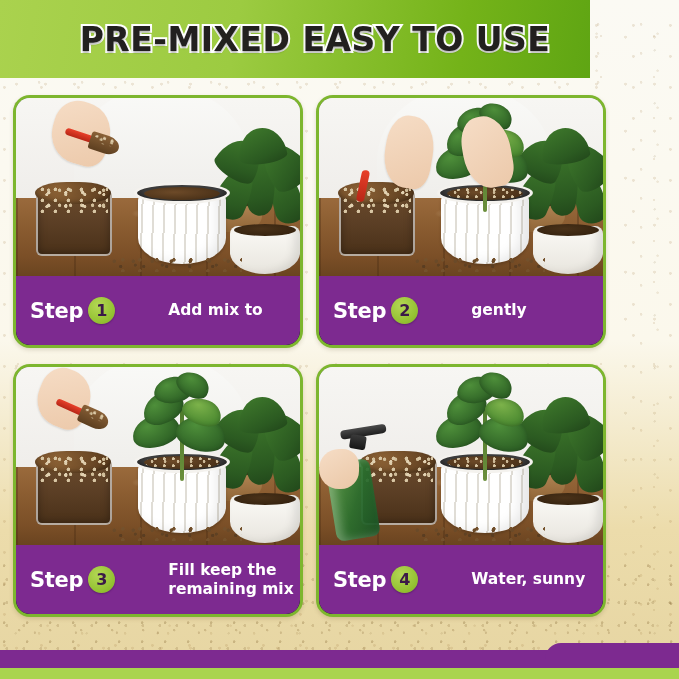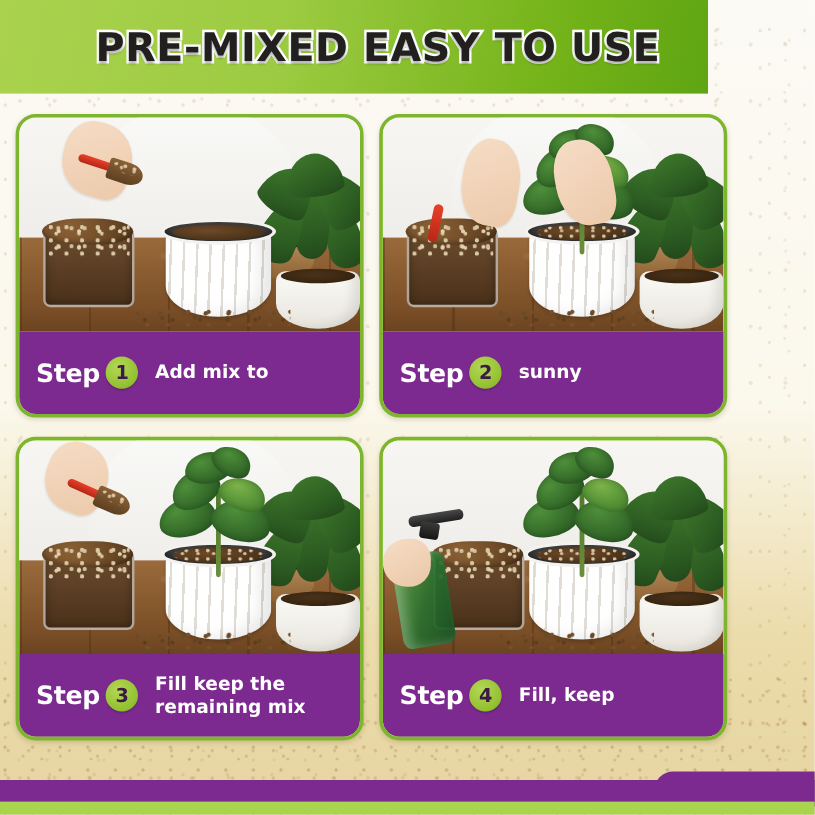--- a/index.html
+++ b/index.html
@@ -67,21 +67,21 @@
   }
 
   
   .grid{position:absolute;left:13px;top:95px;width:653px;}
   .row{display:flex;gap:13px;}
   .row + .row{margin-top:16px;}
 
   .card{
     position:relative;width:284px;height:247px;
     border:3px solid #7db62e;border-radius:17px;
-    background:#bef264;overflow:hidden;
+    background:#0f172a;overflow:hidden;
     box-shadow:0 2px 4px rgba(90,70,30,.18);
   }
 
   
   .photo{position:relative;width:100%;height:178px;overflow:hidden;background:#f3f1ee;}
   .wall{position:absolute;left:0;top:0;width:100%;height:100%;
     background:linear-gradient(180deg,#f7f6f3 0%,#efedea 60%,#e9e6e1 100%);}
   .person{
     position:absolute;left:58px;top:-12px;width:175px;height:150px;
     background:linear-gradient(180deg,#fafaf8 0%,#f0efec 70%,#e7e5e0 100%);
@@ -269,20 +269,21 @@
     width:27px;height:27px;border-radius:50%;margin-left:5px;margin-right:14px;
     background:radial-gradient(circle at 38% 32%,#b4d755,#94c232 65%,#7fae25 100%);
     display:flex;align-items:center;justify-content:center;
     font-size:16px;font-weight:bold;color:#3b1a47;
     font-family:"DejaVu Sans", sans-serif;flex:none;
     box-shadow:0 1px 2px rgba(0,0,0,.25);
   }
   .step-text{
     font-size:15.5px;font-weight:bold;color:#ffffff;line-height:1.18;
     font-family:"DejaVu Sans", sans-serif;
+    margin-left:39px;
   }
   .step-text .l2{display:block;}
 </style>
 </head>
 <body>
 
 <div class="page">
 
   <div class="sand"></div>
   <div class="sand2"></div>
@@ -374,21 +375,21 @@
 
           <div class="hand-arm" style="left:66px;top:18px;width:48px;height:72px;transform:rotate(10deg);"></div>
           <div class="hand-arm right" style="right:92px;top:18px;width:48px;height:72px;transform:rotate(-10deg);"></div>
           <div class="crumbs"></div>
         </div>
 
         <div class="caption">
           <span class="step-word">Step</span>
           <span class="step-circle">2</span>
           <span class="step-text">
-            <span class="l2">sunny</span>
+            <span class="l2">gently</span>
           </span>
         </div>
       </div>
     </div>
 
     <div class="row">
 
       <div class="card">
         <div class="photo">
           <div class="wall"></div>
@@ -482,21 +483,21 @@
             <div class="spray-hand"></div>
           </div>
 
           <div class="crumbs"></div>
         </div>
 
         <div class="caption">
           <span class="step-word">Step</span>
           <span class="step-circle">4</span>
           <span class="step-text">
-            <span>Fill, keep</span>
+            <span>Water, sunny</span>
           </span>
         </div>
       </div>
     </div>
   </div>
 
   <div class="bottom-purple"></div>
   <div class="bottom-purple-step"></div>
   <div class="bottom-green"></div>
 

